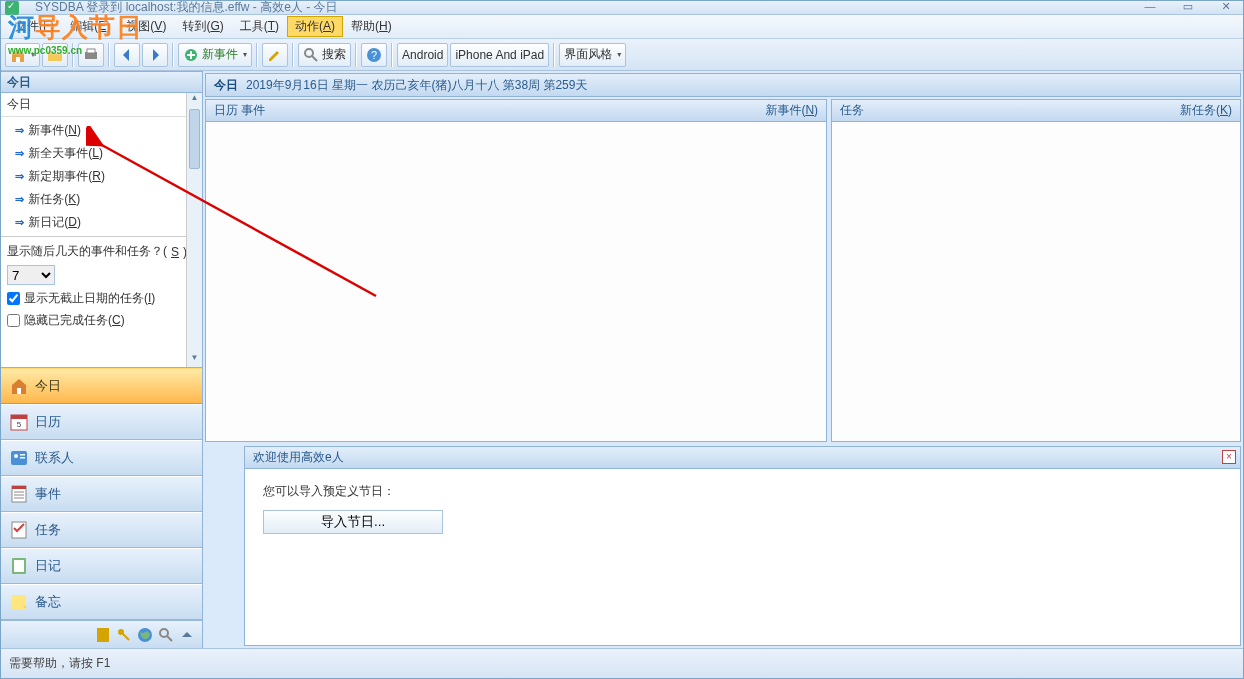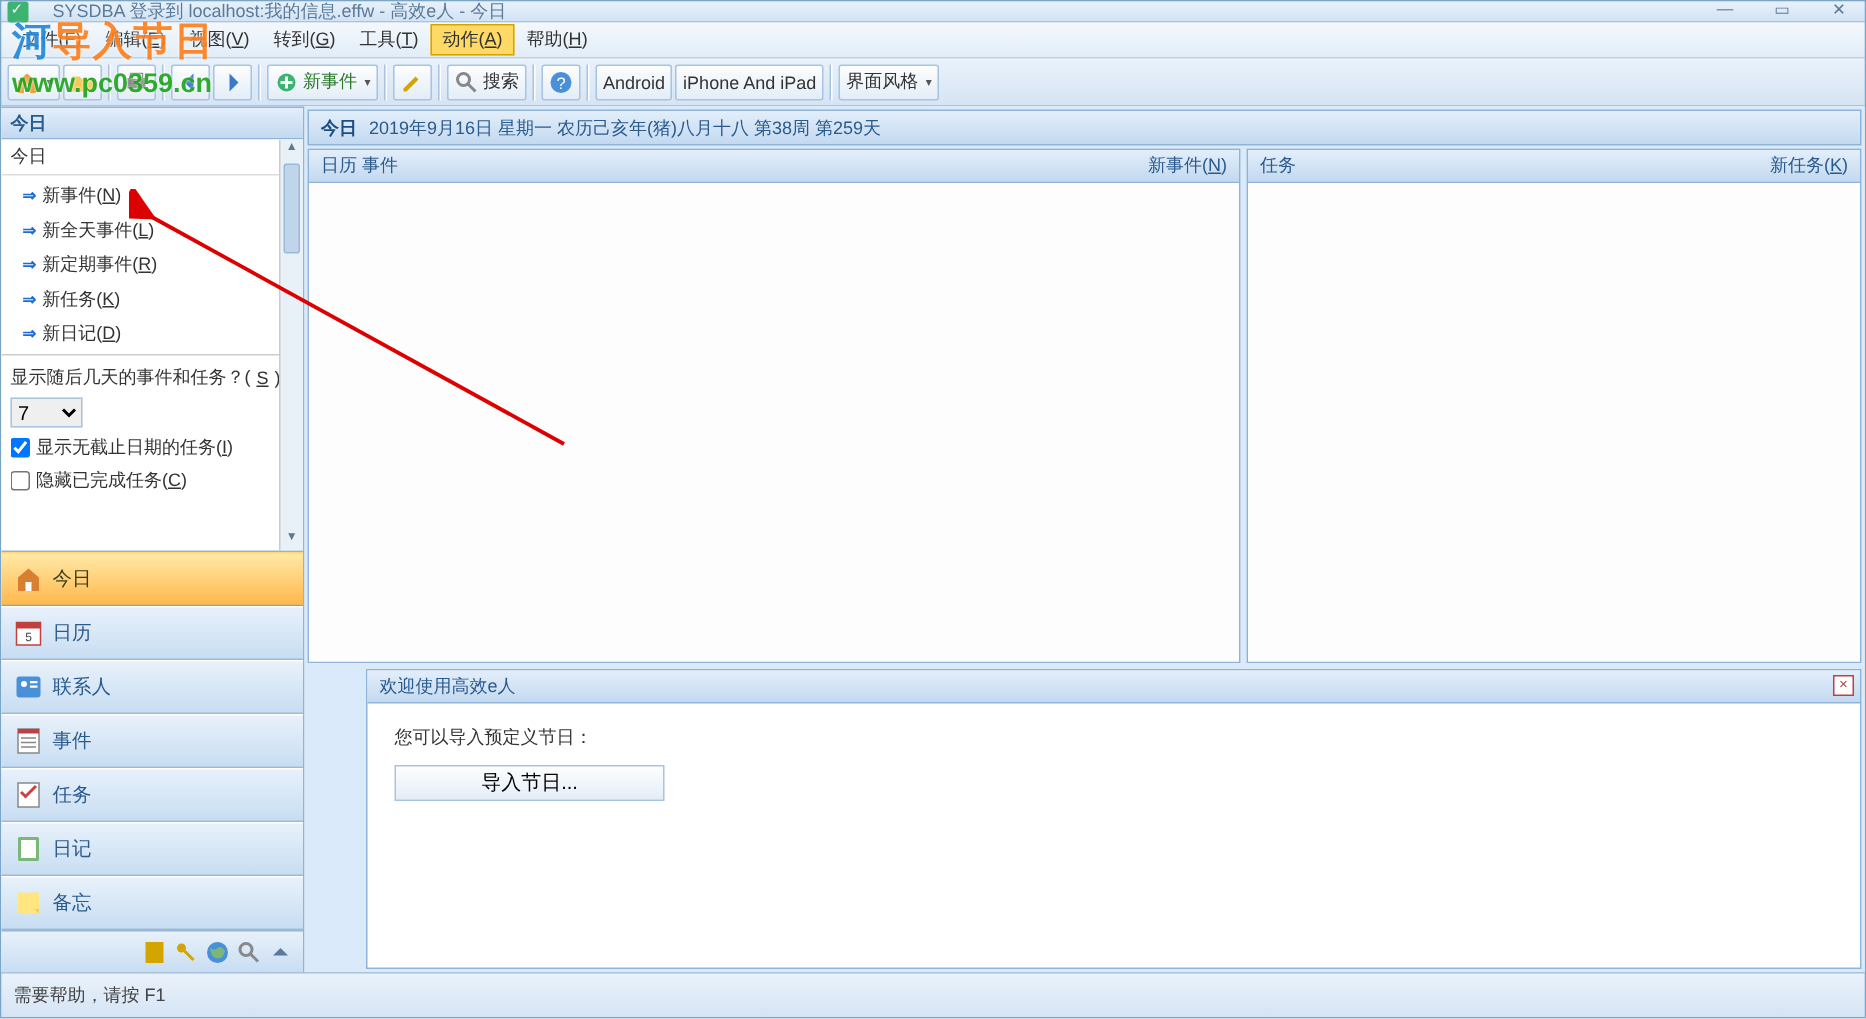--- a/index.html
+++ b/index.html
@@ -50,21 +50,21 @@
 .pbody { flex: 1; background: #fdfdfd; }
 .welcome { height: 200px; border: 1px solid #8fb4d8; background: #fff; margin-left: 39px; }
 .welcome .phead { position: relative; }
 .closex { position: absolute; right: 4px; top: 3px; width: 14px; height: 14px; border: 1px solid #c04040; color: #c04040; font-size: 10px; text-align: center; line-height: 12px; cursor: pointer; background: #fff; }
 .welcome .wbody { padding: 14px 18px; }
 .importbtn { width: 180px; height: 24px; background: linear-gradient(#fdfefe,#e3edf7); border: 1px solid #a8c4e0; cursor: pointer; margin-top: 10px; }
 .statusbar { height: 30px; background: linear-gradient(#eaf2fb,#d5e4f4); border-top: 1px solid #a8c4e0; display: flex; align-items: center; padding: 0 8px; color: #444; }
 .watermark { position: absolute; top: 10px; left: 8px; pointer-events: none; opacity: 0.92; z-index: 100; }
 .watermark .logo { font-size: 26px; font-weight: bold; color: #ff7f1c; text-shadow: 0 0 2px #fff; font-family: "SimHei"; letter-spacing: 1px; }
 .watermark .logo .blue { color: #2288dd; }
-.watermark .url { font-size: 18px; color: #1fa61f; font-weight: bold; text-shadow: 0 0 2px #fff; font-family: Arial; }
+.watermark .url { font-size: 10px; color: #1fa61f; font-weight: bold; text-shadow: 0 0 2px #fff; font-family: Arial; }
 .redarrow { position: absolute; top: 126px; left: 86px; width: 300px; height: 180px; pointer-events: none; z-index: 99; }
 .scrollbar { position: absolute; right: 0; top: 0; bottom: 0; width: 16px; background: #e8f0f8; border-left: 1px solid #ccc; }
 .scrollbar .thumb { position: absolute; top: 16px; left: 2px; right: 2px; height: 60px; background: #c1d5ea; border: 1px solid #9ab9d8; border-radius: 2px; }
 .scrollbar .arr { position: absolute; left: 0; right: 0; height: 14px; text-align: center; font-size: 8px; color: #5a7a9a; }
 </style>
 </head>
 <body>
 
 <div class="window">
   <div class="titlebar">

